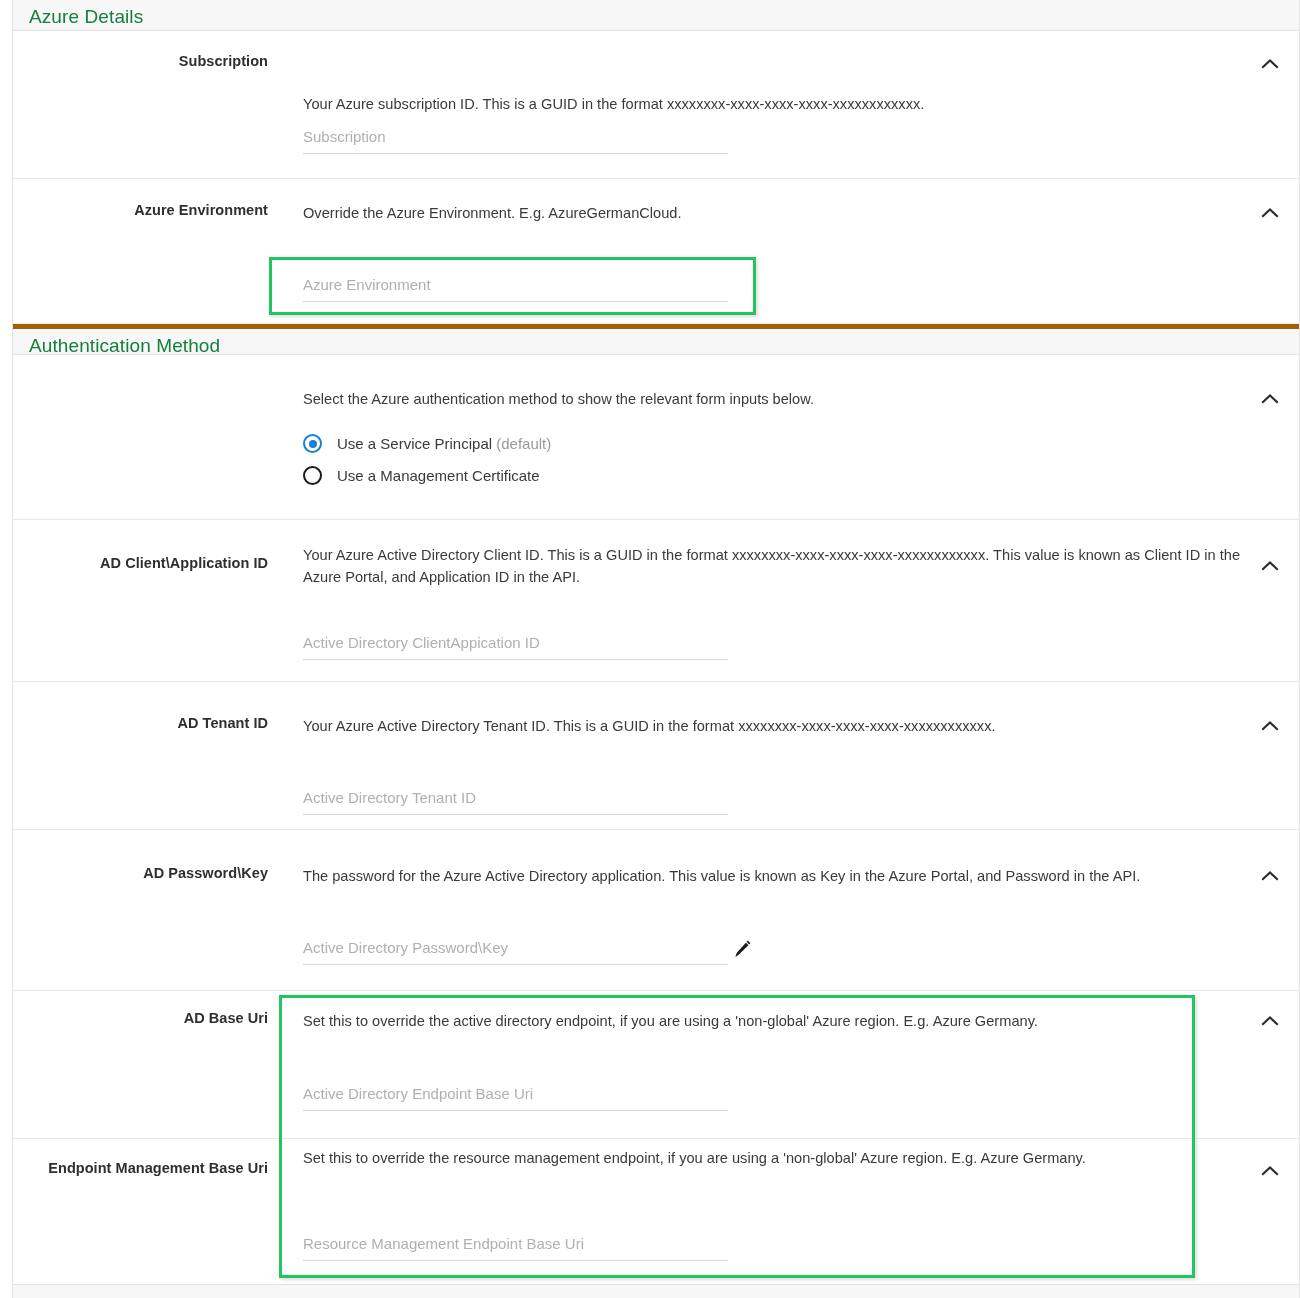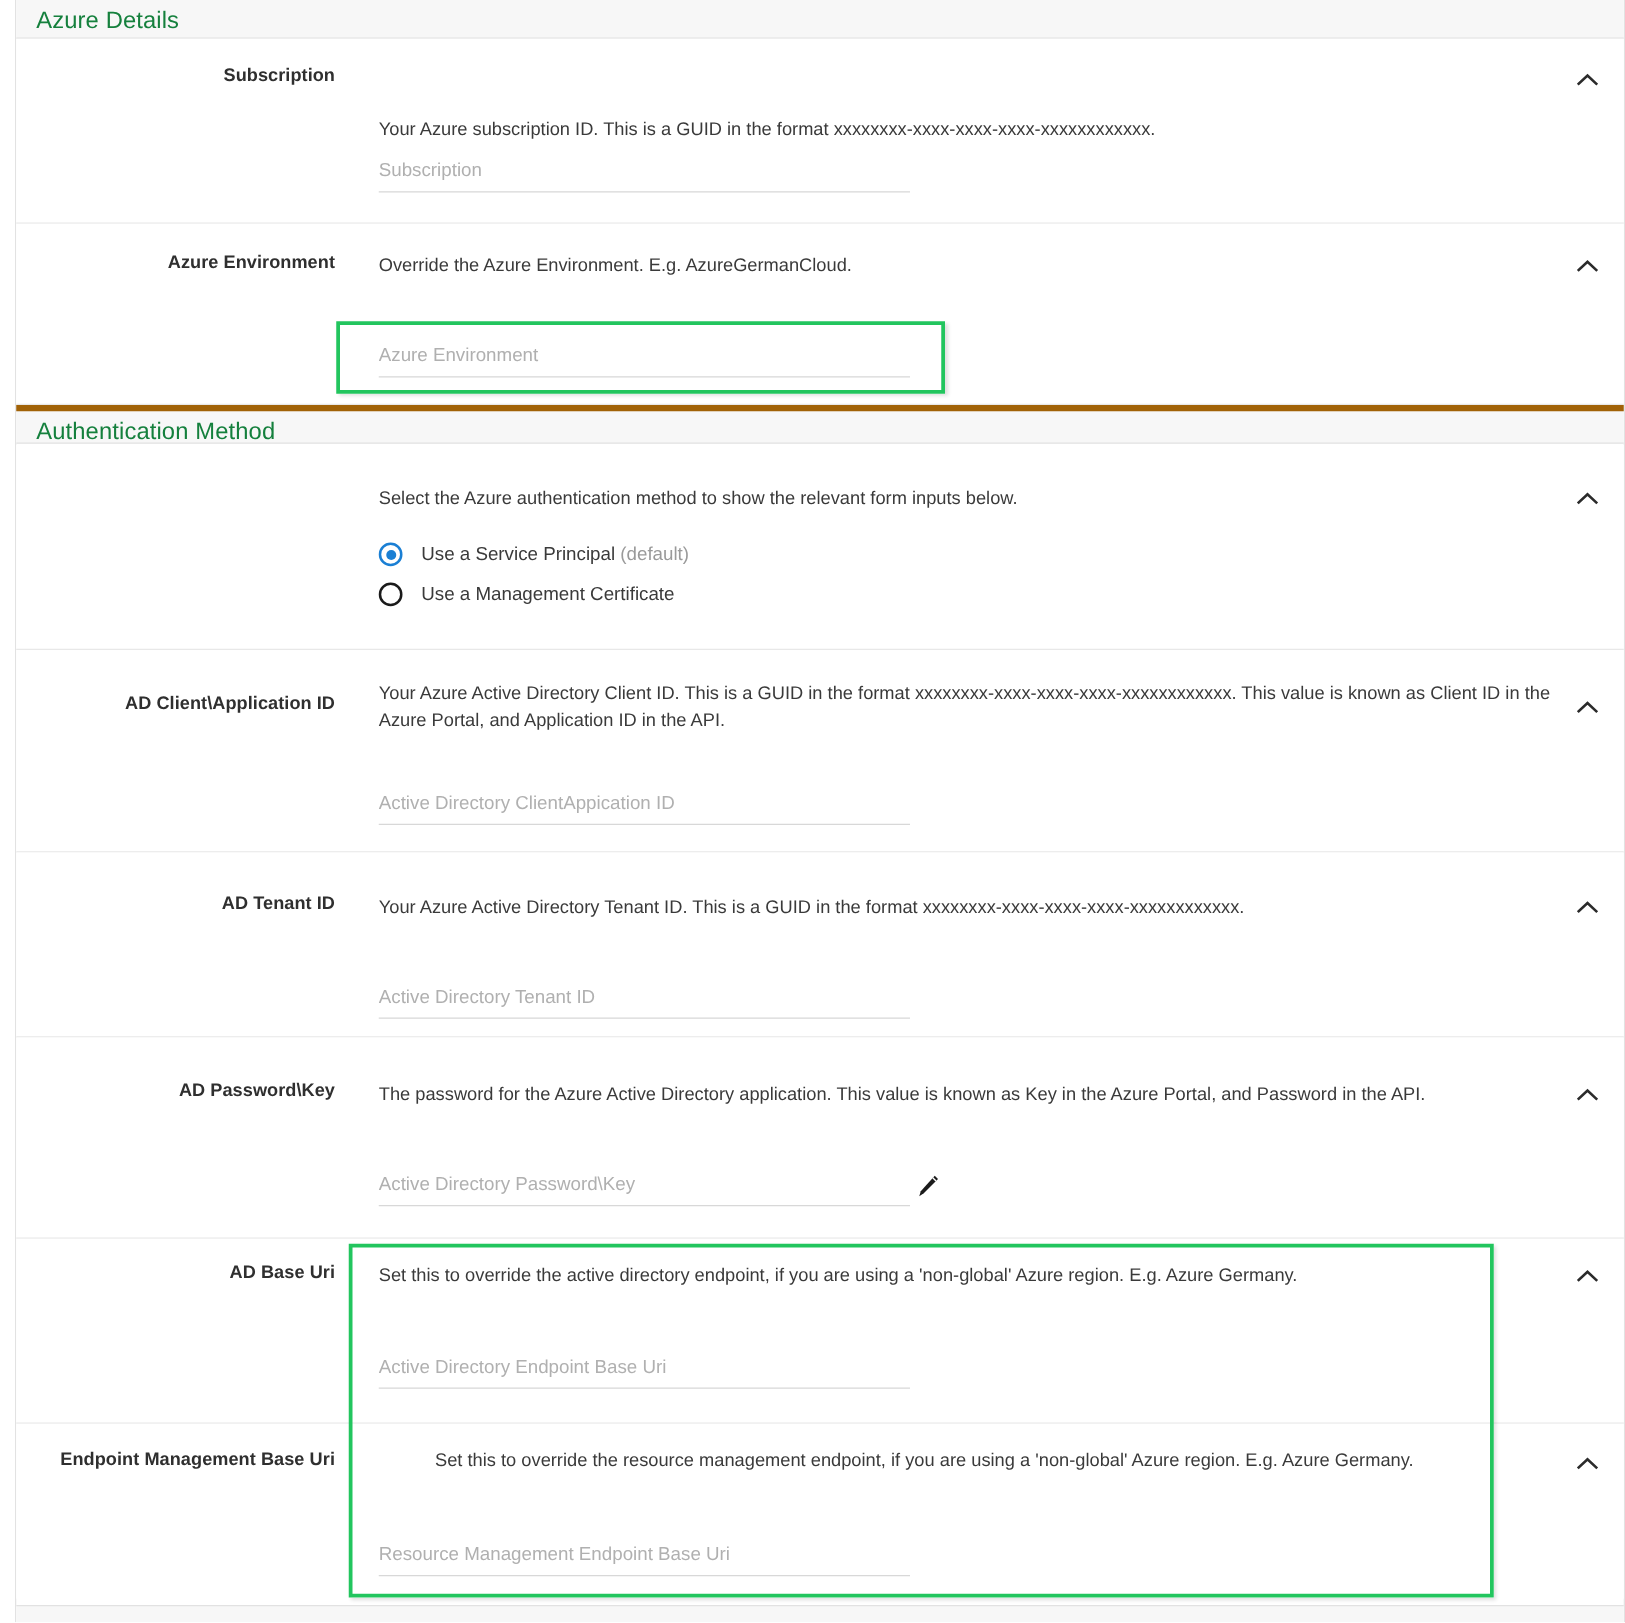--- a/index.html
+++ b/index.html
@@ -284,21 +284,21 @@
       <input class="field" style="top: 90px;" placeholder="Active Directory Endpoint Base Uri">
       <div class="chevron" style="top:19px;">
         <svg width="22" height="22" viewBox="0 0 22 22">
             <path d="M4 14 L11 7.5 L18 14" fill="none" stroke="#2b2b2b" stroke-width="2.1" stroke-linecap="square"></path>
           </svg>
       </div>
     </div>
 
     <div class="row no-border" style="top:1139px; height:140px;">
       <div class="row-label" style="top:21px;">Endpoint Management Base Uri</div>
-      <div class="row-desc" style="top:19px; width:900px;margin-left:45px;">Set this to override the resource management endpoint, if you are using a 'non-global' Azure region. E.g. Azure Germany.</div>
+      <div class="row-desc" style="top:8px; width:900px;">Set this to override the resource management endpoint, if you are using a 'non-global' Azure region. E.g. Azure Germany.</div>
       <input class="field" style="top: 92px;" placeholder="Resource Management Endpoint Base Uri">
       <div class="chevron" style="top:21px;">
         <svg width="22" height="22" viewBox="0 0 22 22">
             <path d="M4 14 L11 7.5 L18 14" fill="none" stroke="#2b2b2b" stroke-width="2.1" stroke-linecap="square"></path>
           </svg>
       </div>
     </div>
 
     <div class="bottom-strip" style="top:1284px; height:14px;"></div>
 

